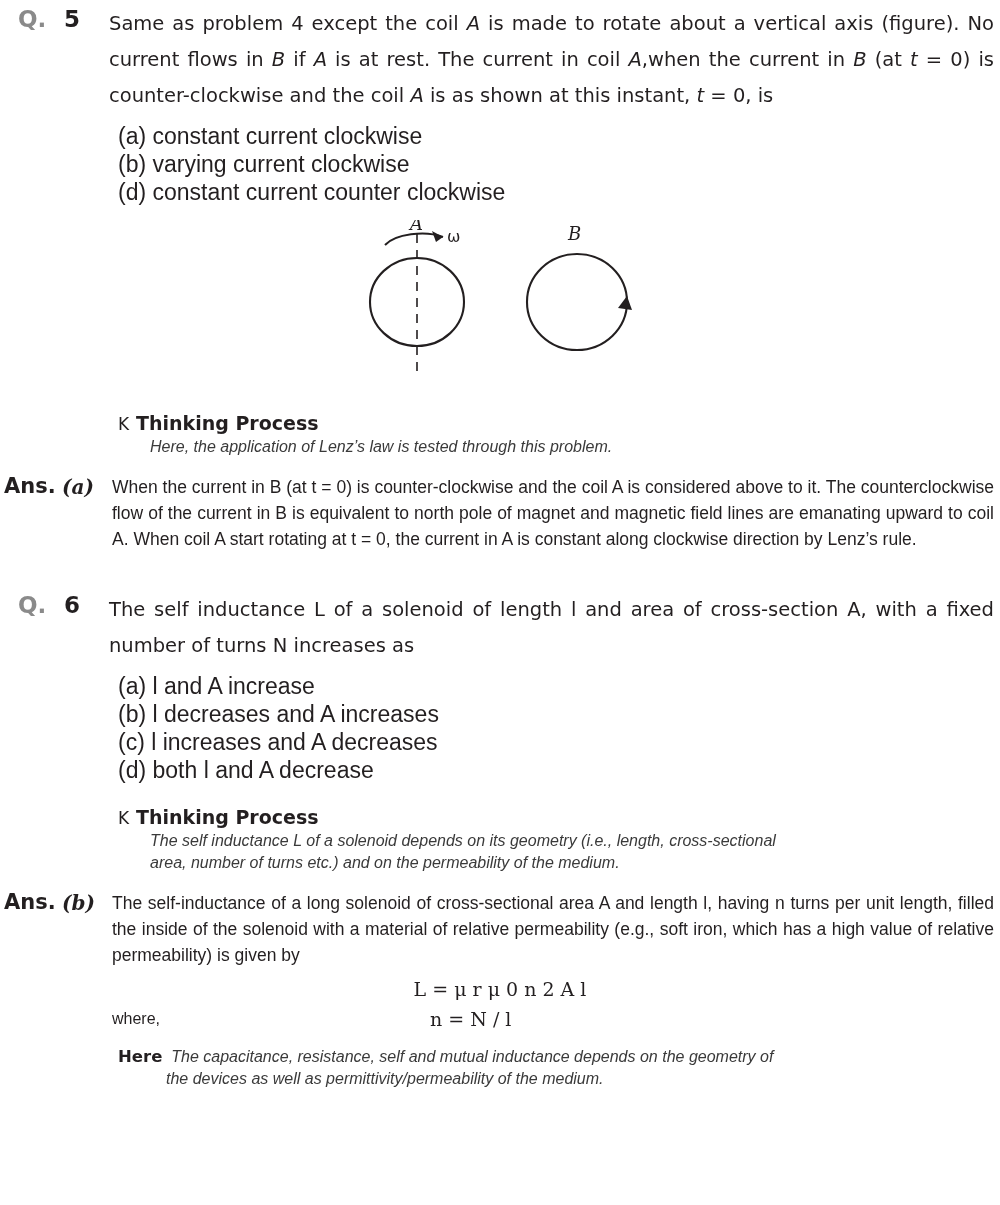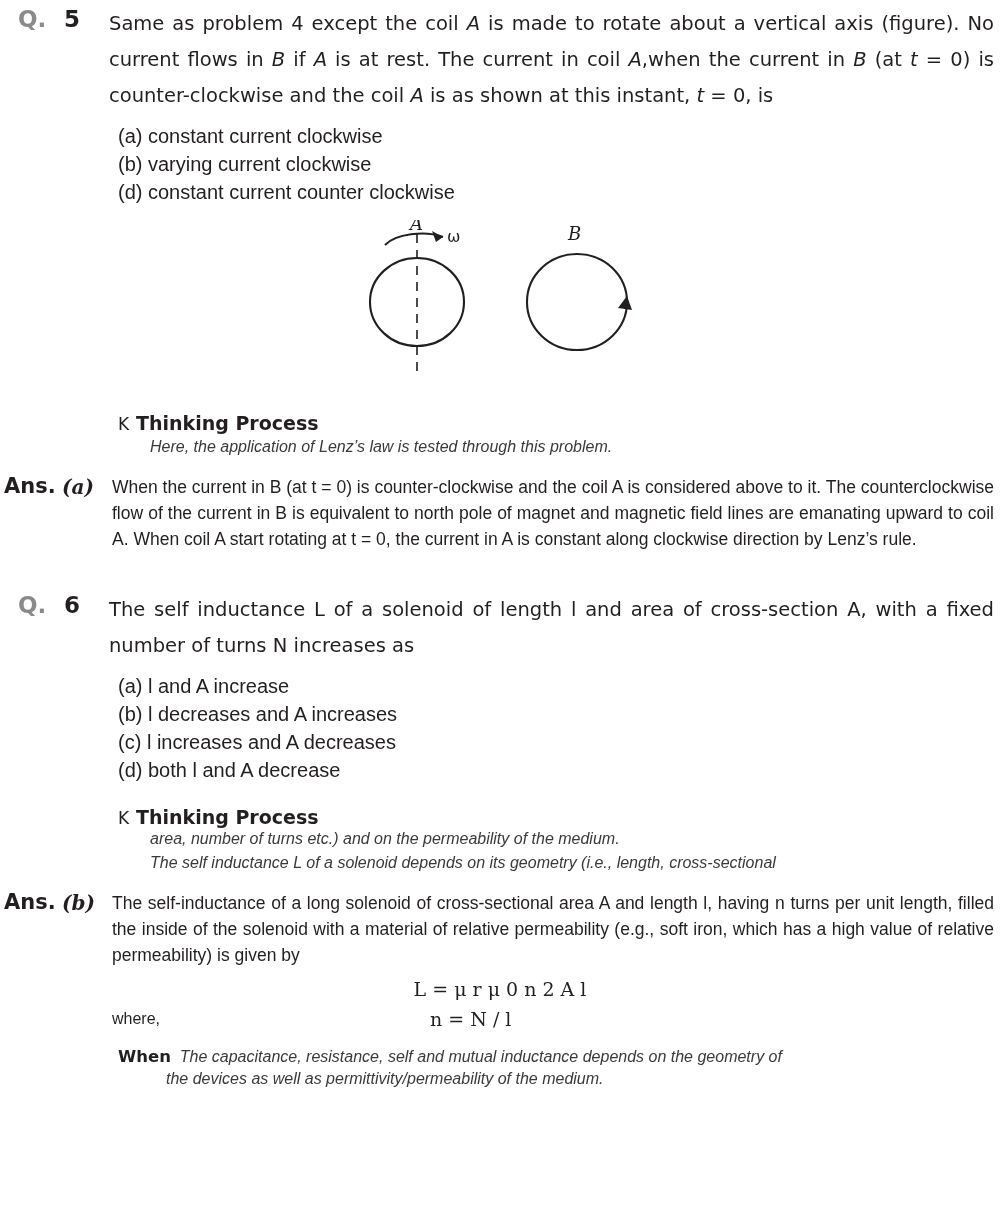--- a/index.html
+++ b/index.html
@@ -55,21 +55,21 @@
     text-justify: inter-word;
     color: #231f20;
   }
   .qtext i, .it {
     font-style: italic;
   }
 
   
   .options {
     margin: 8px 0 0 118px;
-    font-size: 20px;
+    font-size: 23px;
     line-height: 28px;
     color: #231f20;
   }
   .options div {
     white-space: nowrap;
   }
 
   
   .tp {
     margin: 22px 0 0 118px;
@@ -240,33 +240,33 @@
 
     <div class="options">
       <div>(a) l and A increase</div>
       <div>(b) l decreases and A increases</div>
       <div>(c) l increases and A decreases</div>
       <div>(d) both l and A decrease</div>
     </div>
 
     <div class="tp">
       <span class="tp-icon">K</span><span class="tp-title">Thinking Process</span>
+      <div class="tp-body">The self inductance L of a solenoid depends on its geometry (i.e., length, cross-sectional</div>
       <div class="tp-body" style="margin-top:0;">area, number of turns etc.) and on the permeability of the medium.</div>
-      <div class="tp-body">The self inductance L of a solenoid depends on its geometry (i.e., length, cross-sectional</div>
     </div>
 
     <div class="ansblock">
       <span class="ans-label">Ans.</span>
       <span class="ans-key">(b)</span>
       <div class="ans-text">The self-inductance of a long solenoid of cross-sectional area A and length l, having n turns per unit length, filled the inside of the solenoid with a material of relative permeability (e.g., soft iron, which has a high value of relative permeability) is given by</div>
       <div class="formula">L = μ r μ 0 n 2 A l</div>
       <div class="wherewrap">
         <span class="where">where,</span>
         <span class="nformula">n = N / l</span>
       </div>
       <div class="note">
-        <span class="note-row"><span class="note-label">When</span>&nbsp;&nbsp;<span class="note-body">The capacitance, resistance, self and mutual inductance depends on the geometry of</span></span>
+        <span class="note-row"><span class="note-label">Here</span>&nbsp;&nbsp;<span class="note-body">The capacitance, resistance, self and mutual inductance depends on the geometry of</span></span>
         <span class="note-indent">the devices as well as permittivity/permeability of the medium.</span>
       </div>
     </div>
   </div>
 
 </div>
 
 </body></html>

